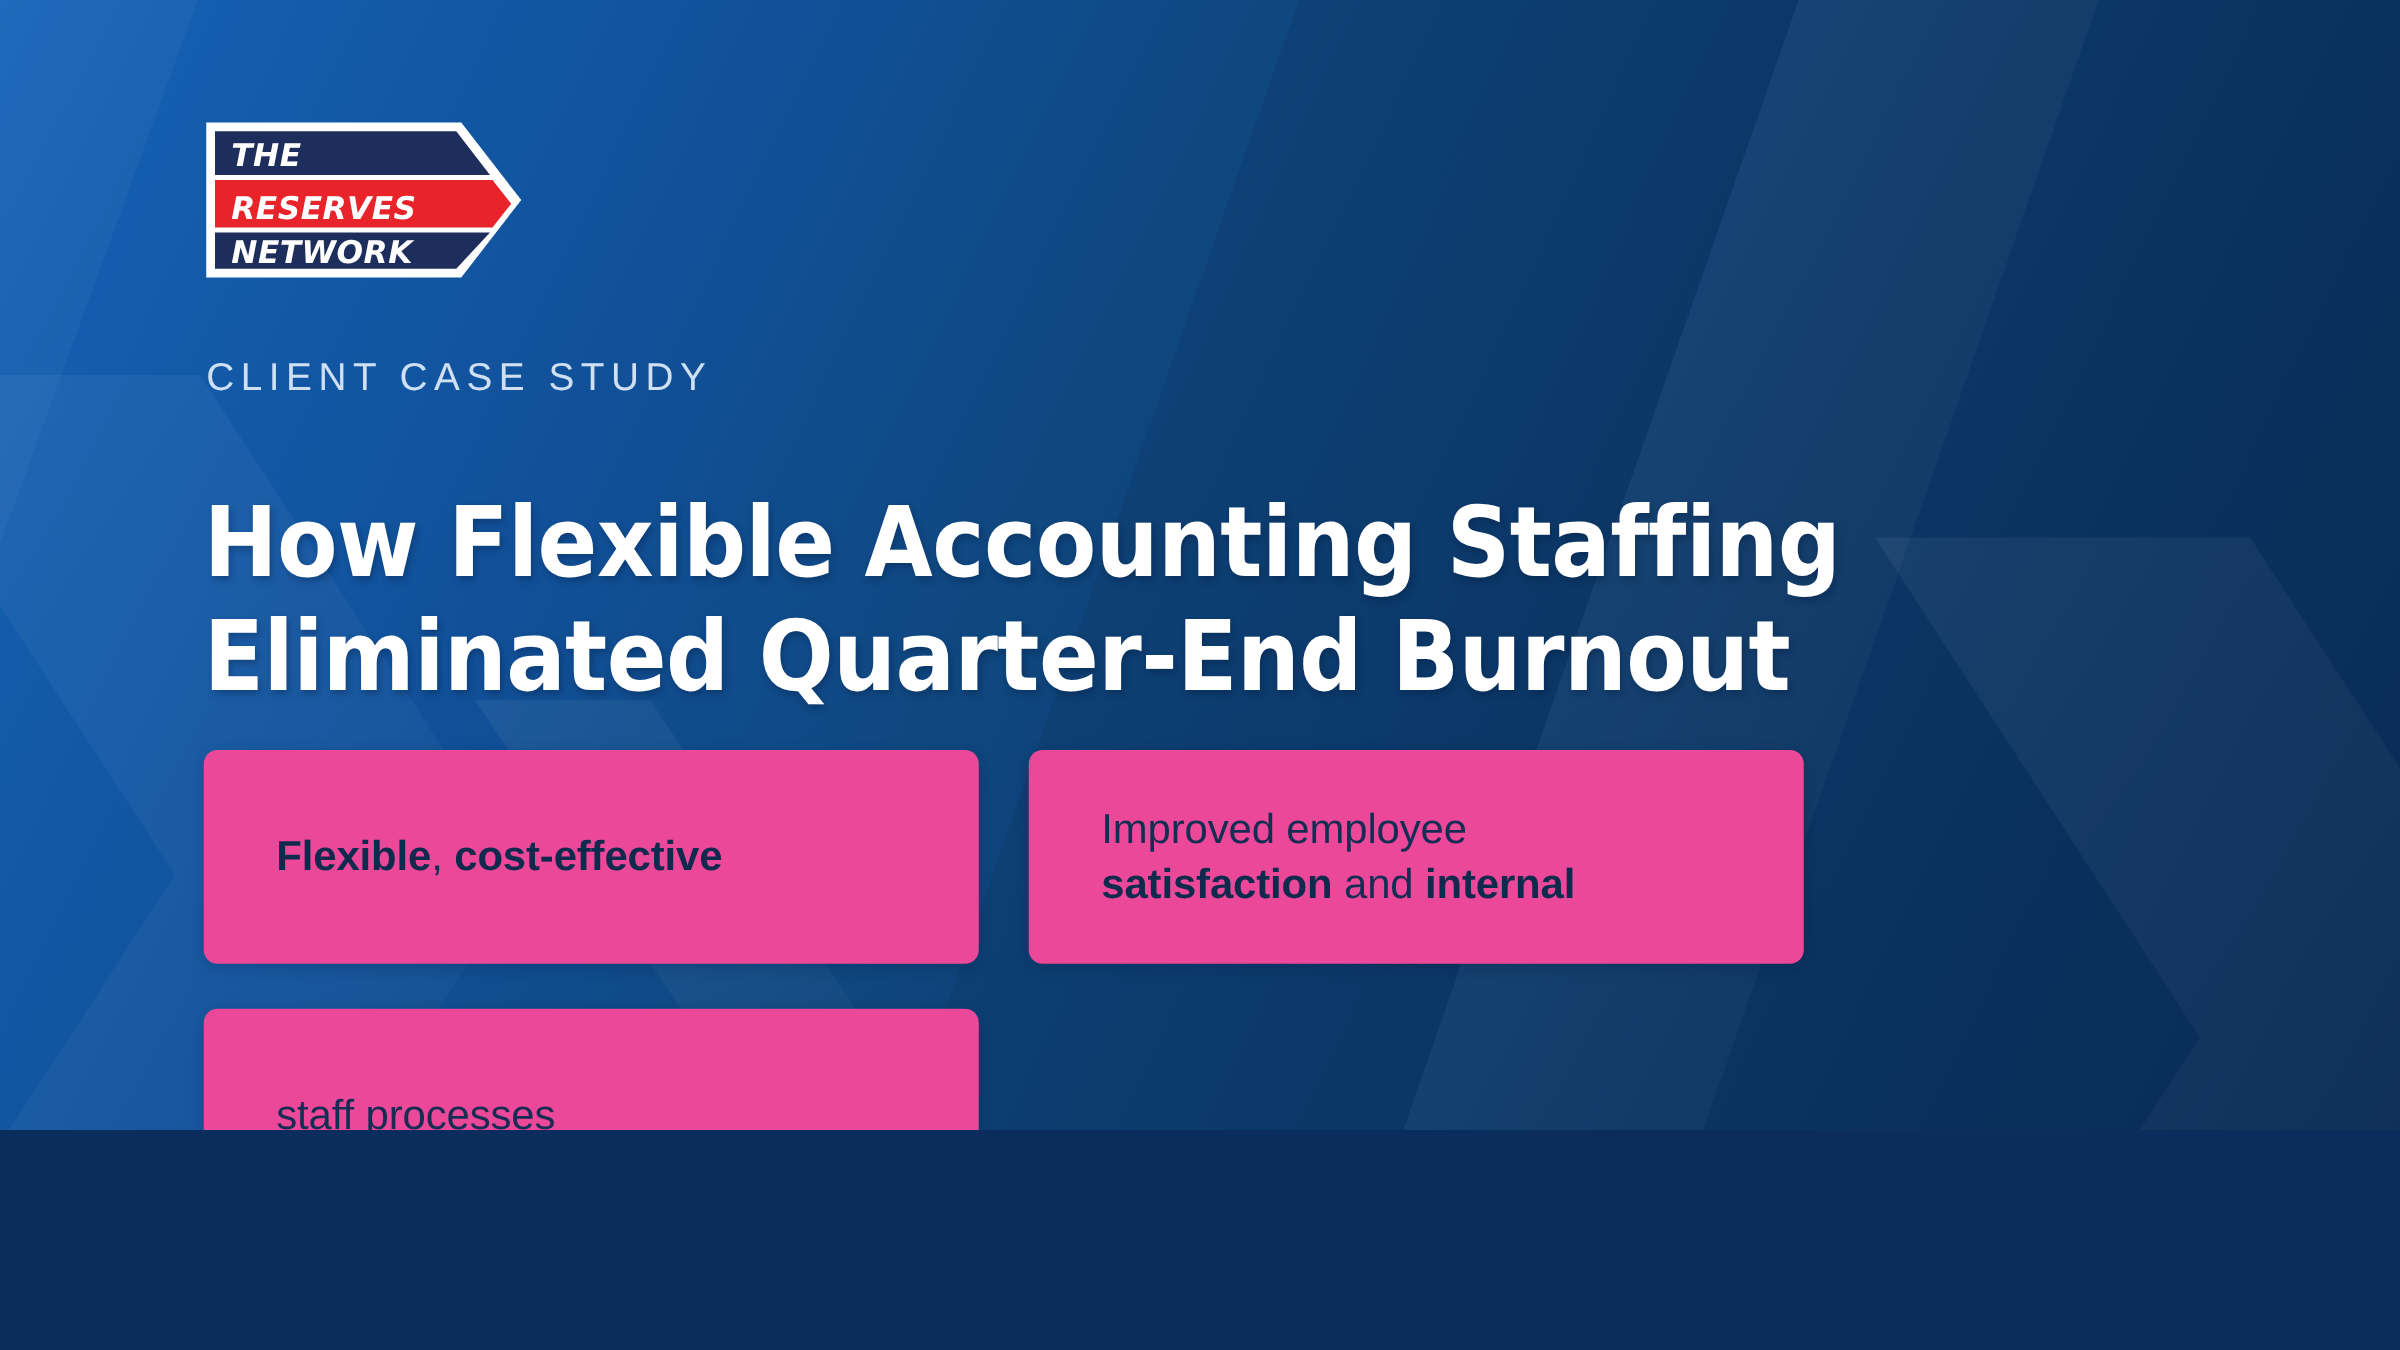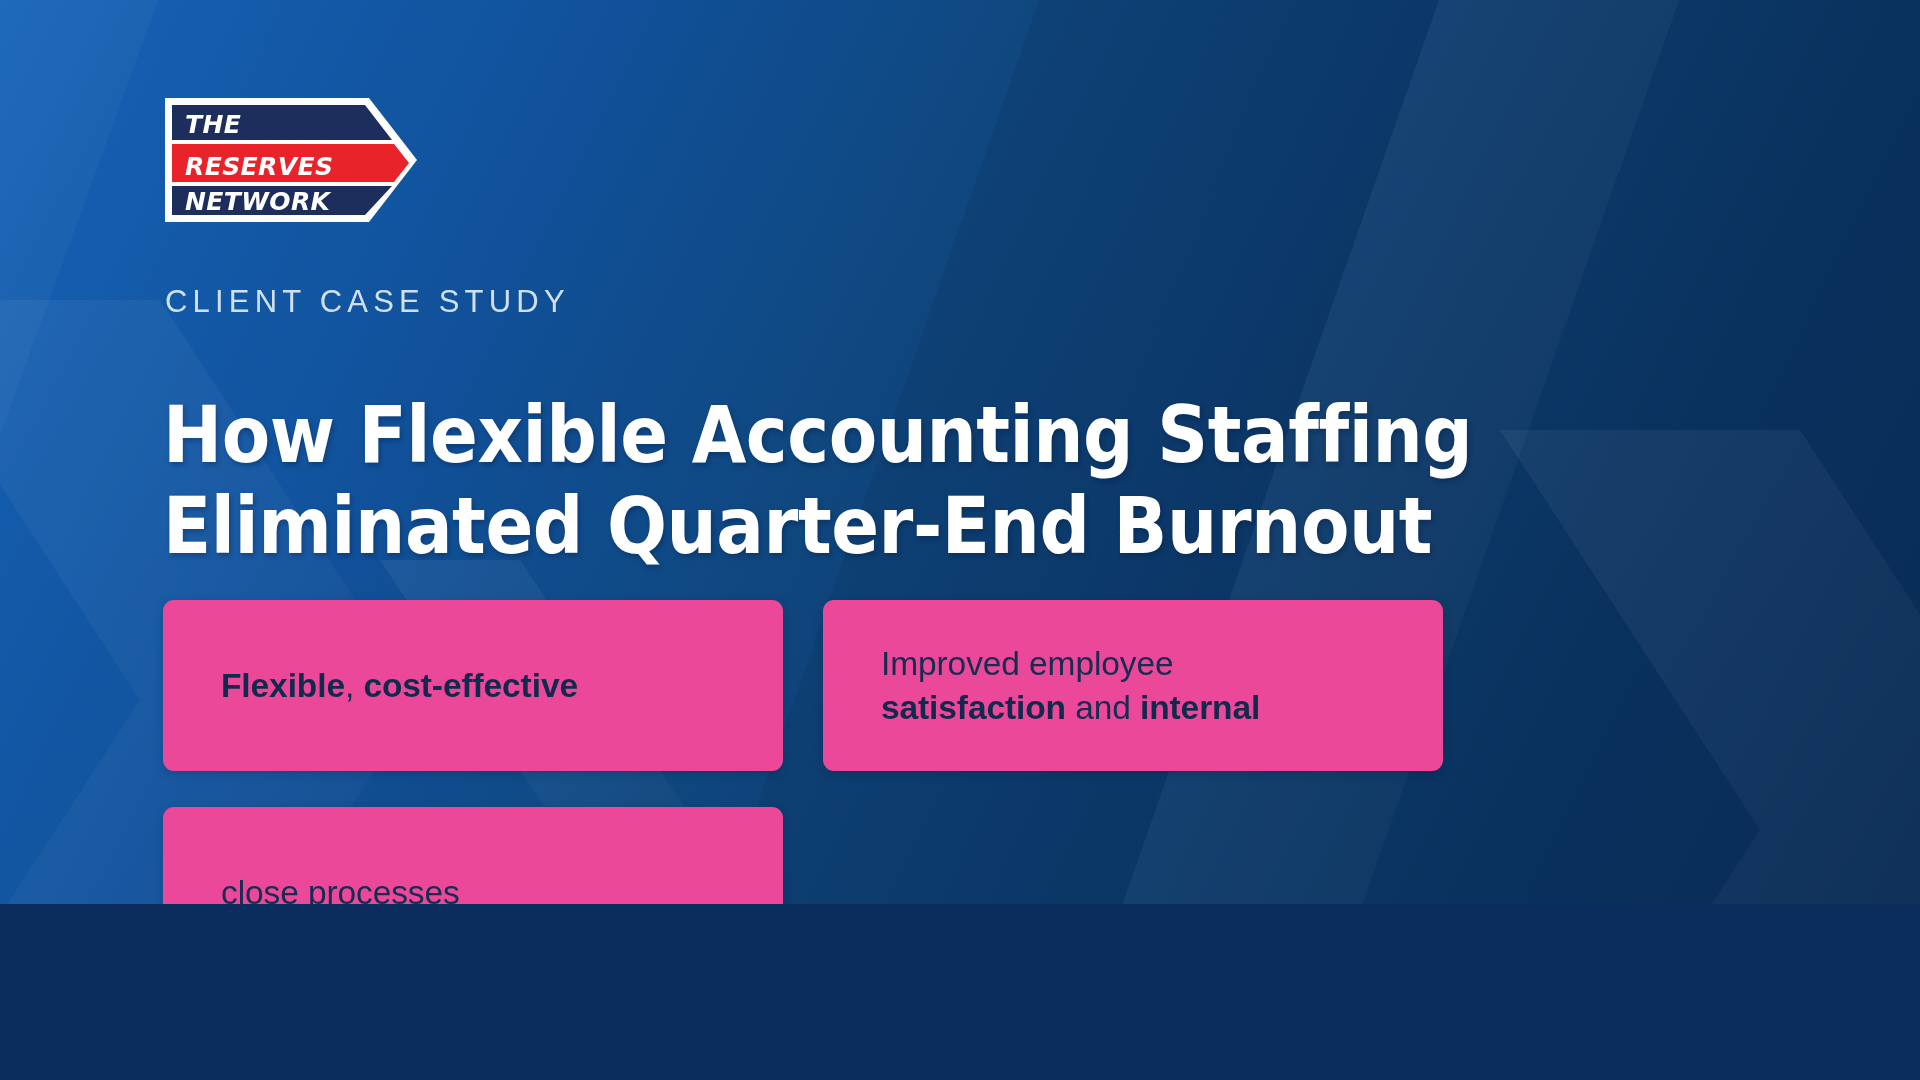--- a/index.html
+++ b/index.html
@@ -170,18 +170,18 @@
         </div>
       </div>
       <div class="card">
         <div class="card-text">
           <span class="ln"><span>Improved employee</span></span>
           <span class="ln"><b>satisfaction</b><span> and </span><b>internal</b></span>
         </div>
       </div>
       <div class="card">
         <div class="card-text">
-          <span class="ln"><span>close processes</span></span>
+          <span class="ln"><span>staff processes</span></span>
         </div>
       </div>
     </div>
 
 </div>
 
 </body></html>

